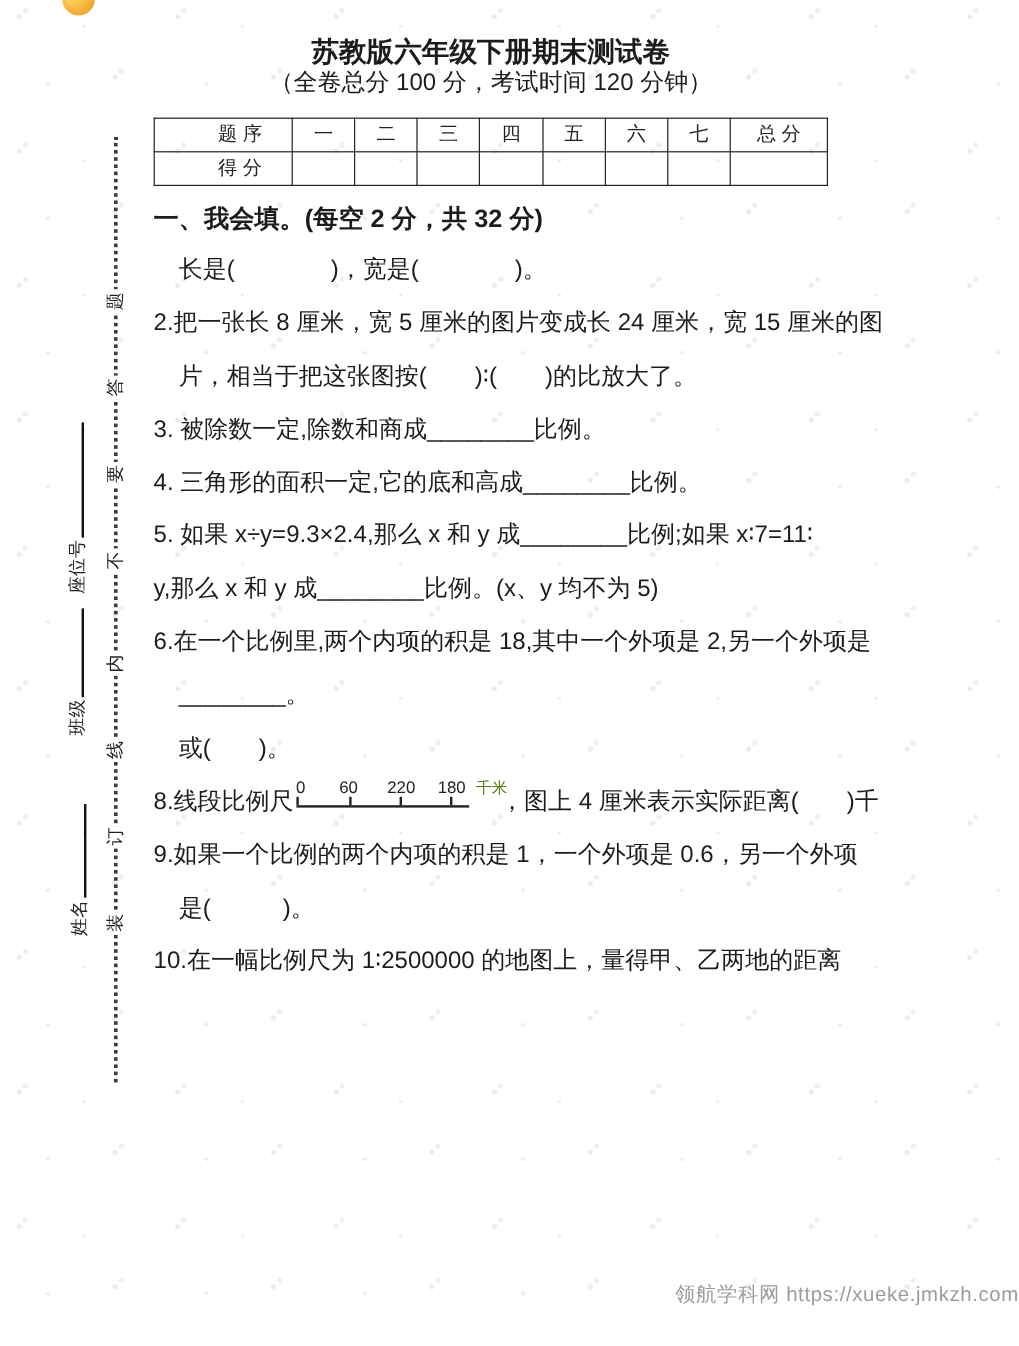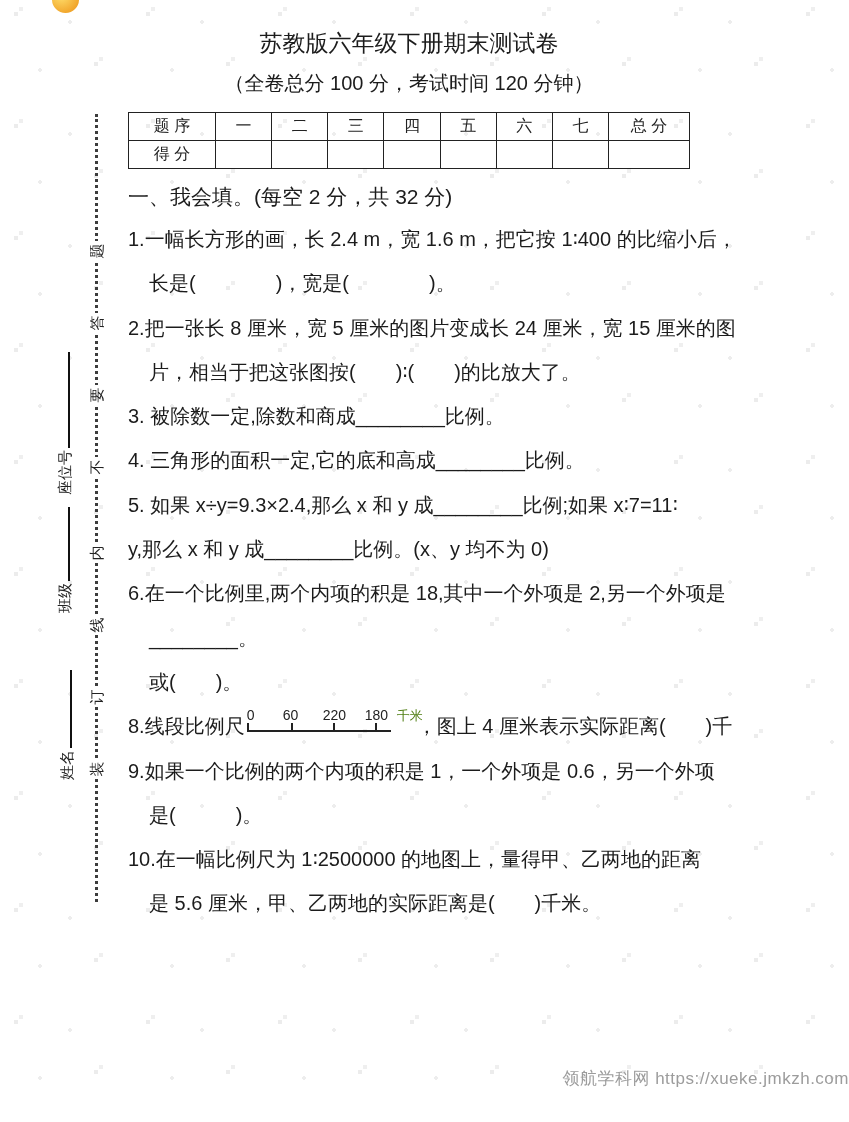--- a/index.html
+++ b/index.html
@@ -41,32 +41,32 @@
   
   .field-group{
     position:absolute;height:26px;display:flex;align-items:flex-end;
     transform:rotate(-90deg);transform-origin:0 0;
   }
   .field-label{font-size:15px;color:#222;line-height:18px;white-space:nowrap;}
   .field-line{flex:1 1 auto;border-bottom:2px solid #111;margin:0 0 4px 2px;}
   
   .content{position:absolute;left:128px;top:0;width:668px;}
   .head-box{width:562px;}
-  .doc-title{margin-top:30px;text-align:center;font-size:23px;font-weight:normal;line-height:26px;}
-  .doc-subtitle{margin-top:14px;text-align:center;font-size:20px;line-height:26px;}
+  .doc-title{margin-top:30px;text-align:center;font-size:23px;font-weight:bold;line-height:26px;}
+  .doc-subtitle{text-align:center;font-size:20px;line-height:26px;}
   table.score{
     margin-top:16px;border-collapse:collapse;width:562px;table-layout:fixed;
   }
   table.score td{
     border:1.6px solid #222;text-align:center;font-size:16px;color:#222;
     padding:0;height:27px;
   }
-  table.score .lab{width:86px;}
+  table.score .lab{width:86px;padding-left:28px;}
   table.score .tot{width:80px;}
-  .sec-heading{margin-top:15px;font-size:21px;font-weight:normal;line-height:26px;}
+  .sec-heading{margin-top:15px;font-size:21px;font-weight:bold;line-height:26px;}
   .questions{margin-top:7px;}
   .q-line{height:44.3px;line-height:44.3px;font-size:20px;white-space:nowrap;}
   .q-line.indent{padding-left:21px;}
   
   .ruler{position:relative;display:inline-block;width:172px;height:32px;vertical-align:-7px;}
   .r-num{position:absolute;top:0;font-size:14px;line-height:14px;color:#222;}
   .n0{left:2px}.n1{left:38px}.n2{left:78px}.n3{left:120px}
   .r-unit{position:absolute;top:1px;left:152px;font-size:13px;line-height:14px;color:#4d7c0f;white-space:nowrap;}
   .r-line{position:absolute;left:2px;width:144px;bottom:8px;height:0;border-bottom:2px solid #222;}
   .tick{position:absolute;bottom:0;width:2px;height:7px;background:#222;}
@@ -135,49 +135,47 @@
           <td></td>
           <td class="tot"></td>
         </tr>
       </tbody>
         </table>
     </div>
 
     <div class="sec-heading">一、我会填。(每空 2 分，共 32 分)</div>
 
     <div class="questions">
-      <div class="q-line">1.一幅长方形的画，长 2.4 m，宽 1.6 m，把它按 1∶400 的比缩小后，</div>
       <div class="q-line indent">长是(　　　　)，宽是(　　　　)。</div>
 
       <div class="q-line">2.把一张长 8 厘米，宽 5 厘米的图片变成长 24 厘米，宽 15 厘米的图</div>
       <div class="q-line indent">片，相当于把这张图按(　　)∶(　　)的比放大了。</div>
 
       <div class="q-line">3. 被除数一定,除数和商成________比例。</div>
 
       <div class="q-line">4. 三角形的面积一定,它的底和高成________比例。</div>
 
       <div class="q-line">5. 如果 x÷y=9.3×2.4,那么 x 和 y 成________比例;如果 x∶7=11∶</div>
-      <div class="q-line">y,那么 x 和 y 成________比例。(x、y 均不为 0)</div>
+      <div class="q-line">y,那么 x 和 y 成________比例。(x、y 均不为 5)</div>
 
       <div class="q-line">6.在一个比例里,两个内项的积是 18,其中一个外项是 2,另一个外项是</div>
       <div class="q-line indent">________。</div>
 
       <div class="q-line indent">或(　　)。</div>
 
       <div class="q-line">
         <span>8.线段比例尺</span><span class="ruler"><span class="r-num n0">0</span><span class="r-num n1">60</span><span class="r-num n2">220</span><span class="r-num n3">180</span><span class="r-unit">千米</span><span class="r-line">
               <i class="tick t0"></i>
               <i class="tick t1"></i>
               <i class="tick t2"></i>
               <i class="tick t3"></i>
             </span></span><span>，图上 4 厘米表示实际距离(　　)千</span>
       </div>
 
       <div class="q-line">9.如果一个比例的两个内项的积是 1，一个外项是 0.6，另一个外项</div>
       <div class="q-line indent">是(　　　)。</div>
 
       <div class="q-line">10.在一幅比例尺为 1∶2500000 的地图上，量得甲、乙两地的距离</div>
-      <div class="q-line indent">是 5.6 厘米，甲、乙两地的实际距离是(　　)千米。</div>
     </div>
   </div>
 
   <div class="footer">领航学科网 https://xueke.jmkzh.com</div>
 </div>
 
 </body></html>

